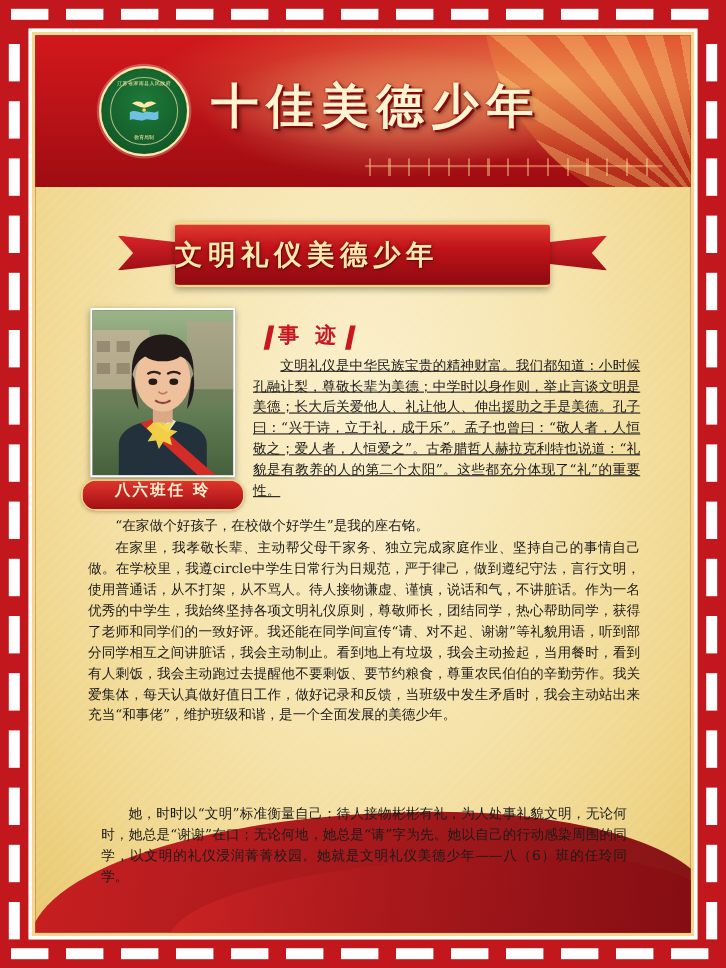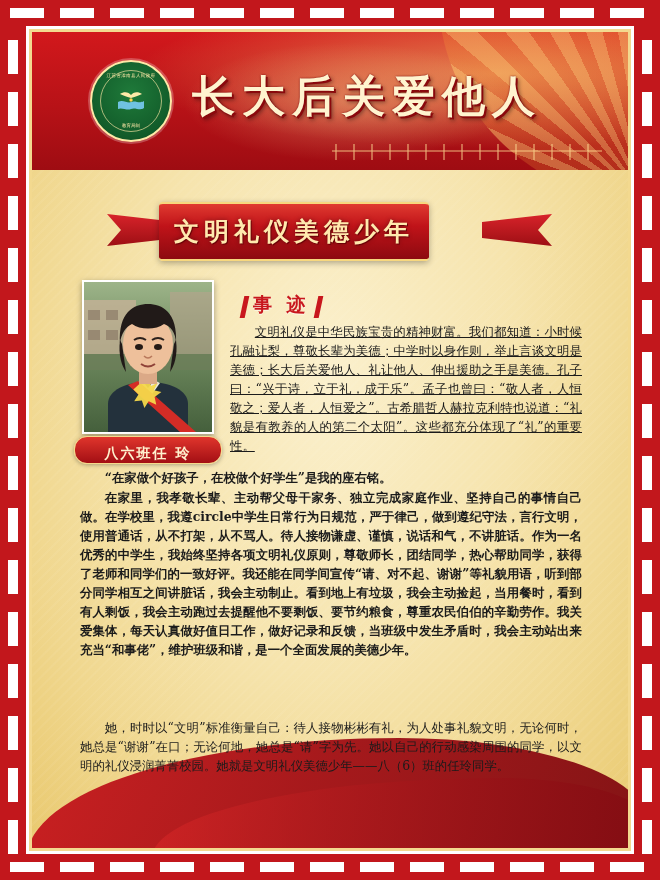--- a/index.html
+++ b/index.html
@@ -238,29 +238,29 @@
     clip-path: polygon(0 0, 100% 8px, 100% calc(100% - 8px), 0 100%, 14px 50%);
   }
   .ribbon-tail.right {
     right: 0;
     clip-path: polygon(0 8px, 100% 0, calc(100% - 14px) 50%, 100% 100%, 0 calc(100% - 8px));
   }
   .ribbon-main {
     position: absolute;
     left: 52px;
     top: 2px;
-    width: 270px;
+    width: 341px;
     height: 55px;
     background: linear-gradient(180deg, #e03a30 0%, #c01319 40%, #8d0a10 100%);
     border-top: 2px solid #f7d77e;
     border-bottom: 2px solid #f7d77e;
     border-radius: 4px;
     display: flex;
     align-items: center;
-    justify-content: center;
+    justify-content: flex-start;
     box-shadow: 0 2px 6px rgba(0,0,0,.3);
   }
   .ribbon-text {
     font-family: "DejaVu Serif", "Liberation Serif", serif;
     font-weight: bold;
     font-size: 25px;
     letter-spacing: 5px;
     color: #ffe9ae;
     text-shadow: 1px 1px 0 #6b0206, 0 0 5px rgba(0,0,0,.4);
     white-space: nowrap;
@@ -283,21 +283,21 @@
   .name-plate {
     position: absolute;
     left: 42px;
     top: 266px;
     width: 146px;
     height: 26px;
     background: linear-gradient(180deg, #e0352c, #a30f14);
     border-radius: 13px;
     border: 1px solid #f6d98b;
     display: flex;
-    align-items: flex-end;
+    align-items: flex-start;
     justify-content: center;
     box-shadow: 0 1px 4px rgba(0,0,0,.3);
   }
   .name-plate span {
     font-family: "DejaVu Serif", "Liberation Serif", serif;
     font-weight: bold;
     font-size: 14px;
     letter-spacing: 2px;
     color: #fff2cf;
     white-space: nowrap;
@@ -356,35 +356,35 @@
     left: 48px;
     top: 298px;
     width: 502px;
     font-family: "DejaVu Serif", "Liberation Serif", serif;
     font-size: 12.4px;
     line-height: 19px;
     color: #1b1b1b;
     text-align: justify;
     text-justify: inter-ideograph;
   }
-  .deeds-text-wide p { margin: 0 0 1px 0; text-indent: 2em; font-weight: bold; }
+  .deeds-text-wide p { margin: 0 0 1px 0; text-indent: 2em; }
 
   .award-text {
     position: absolute;
     left: 48px;
     top: 548px;
     width: 502px;
     font-family: "DejaVu Serif", "Liberation Serif", serif;
     font-size: 12.4px;
     line-height: 19px;
     color: #1b1b1b;
     text-align: justify;
     text-justify: inter-ideograph;
   }
-  .award-text p { margin: 0; text-indent: 2em; }
+  .award-text p { margin: 12px; text-indent: 2em; }
 </style>
 </head>
 <body>
 
 <div class="poster">
 
   <div class="frame-deco">
 
     <div class="dash" style="left:10px;  top:8px;  width:34px; height:10px;"></div>
     <div class="dash" style="left:60px;  top:8px;  width:34px; height:10px;"></div>
@@ -462,21 +462,21 @@
           <div class="badge-top-text">江苏省灌南县人民政府</div>
           <svg class="badge-emblem" viewBox="0 0 60 44">
             <path d="M8 6 C16 0, 26 2, 30 8 C34 2, 44 0, 52 6 C46 8, 40 12, 30 14 C20 12, 14 8, 8 6 Z" fill="#ffe9a8"></path>
             <path d="M4 22 C14 16, 24 26, 30 22 C38 18, 48 26, 56 20 L56 34 C48 40, 38 32, 30 36 C22 40, 12 32, 4 36 Z" fill="#7fd0ff" opacity=".85"></path>
             <circle cx="30" cy="18" r="3.4" fill="#ffd34d"></circle>
           </svg>
           <div class="badge-bottom-text">教育局制</div>
         </div>
       </div>
 
-      <div class="main-title">长大后关爱他人</div>
+      <div class="main-title">十佳美德少年</div>
       <div class="greek-key"></div>
     </div>
 
     <div class="body-panel">
       <div class="body-tex"></div>
       <div class="swoosh"></div>
       <div class="swoosh2"></div>
 
       <div class="ribbon-wrap">
         <div class="ribbon-tail left"></div>

